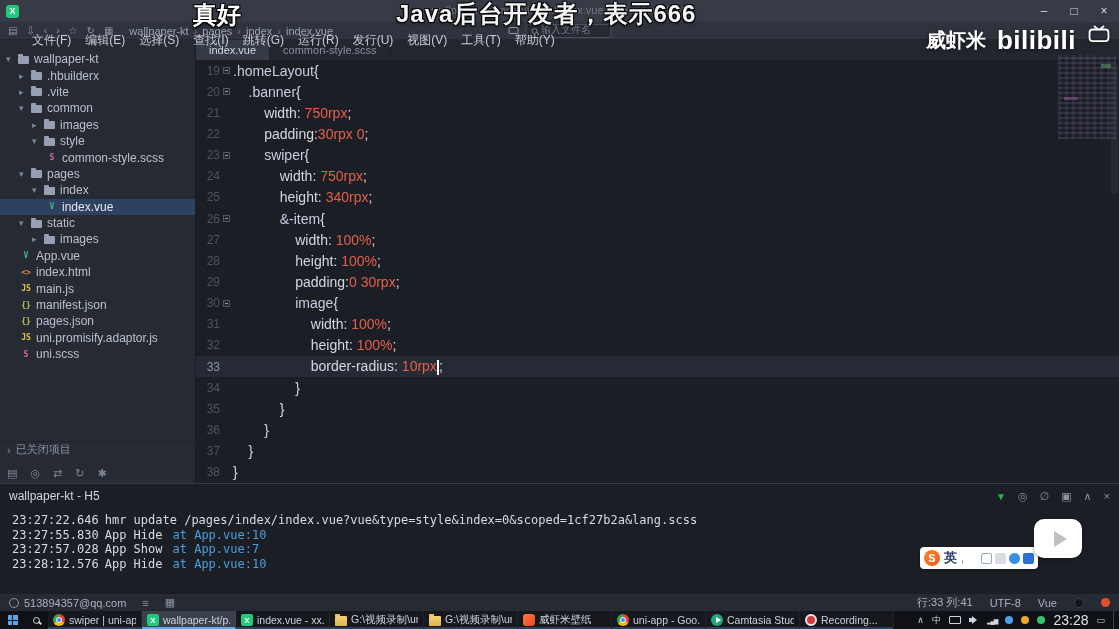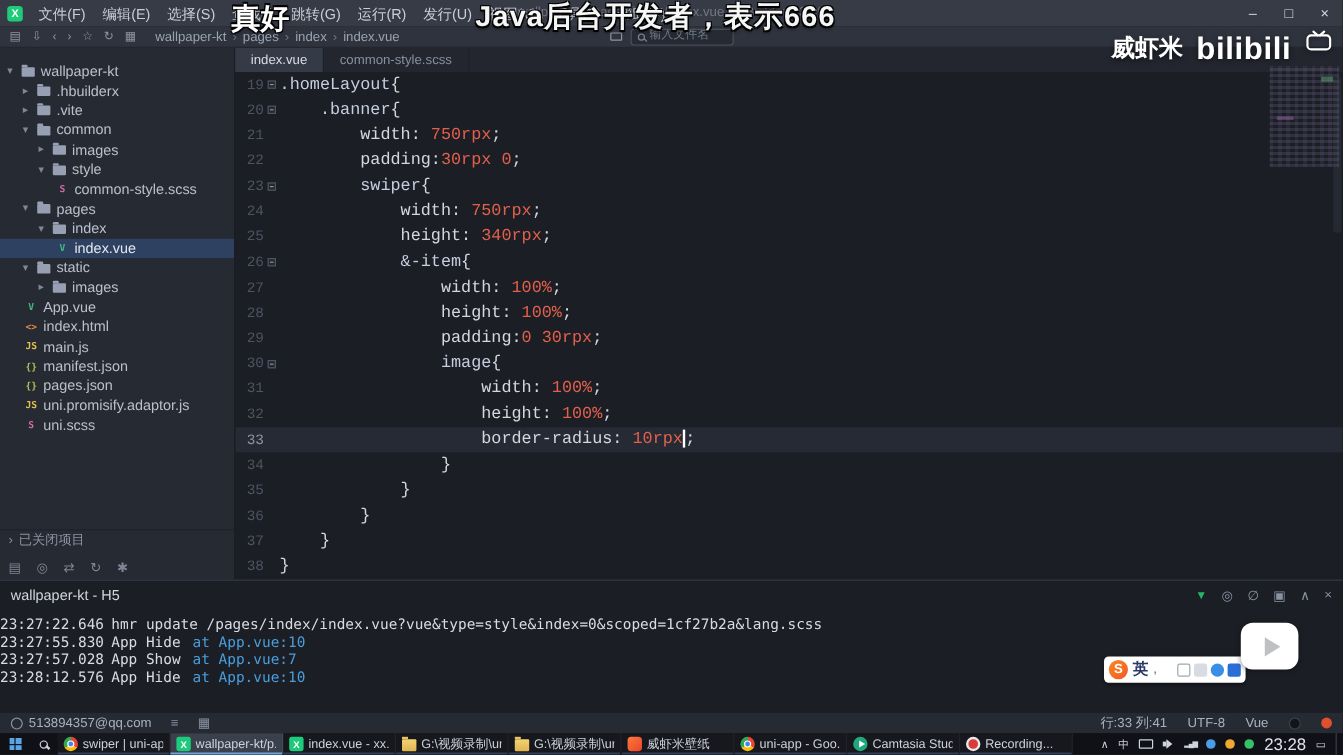--- a/index.html
+++ b/index.html
@@ -6,21 +6,21 @@
   html,body { width:1119px; height:629px; background:#1b1e25; overflow:hidden; }
   body { font-family:"Liberation Sans","DejaVu Sans",sans-serif; }
   .stage { position:relative; width:1119px; height:629px; background:#1b1e25; overflow:hidden; }
 
   
   .menubar { position:absolute; top:0; left:0; right:0; height:22px; background:#373b45;
              display:flex; align-items:center; color:#c9cdd6; font-size:12px; z-index:6; }
   .app-logo { width:13px; height:13px; margin:0 6px; background:#1ecb7a; border-radius:3px;
               color:#fff; font-size:9px; font-weight:700; display:flex; align-items:center; justify-content:center; }
   .menu-items { display:flex; height:100%; z-index:2; }
-  .menu-item { padding:12px 7px; display:flex; align-items:center; white-space:nowrap; }
+  .menu-item { padding:12px 7px; display:flex; align-items:center; white-space:nowrap;margin-top:28px; }
   .win-title { position:absolute; left:200px; right:200px; top:4px; text-align:center;
                color:rgba(185,190,200,.45); font-size:11px; z-index:1; pointer-events:none;
                white-space:nowrap; overflow:hidden; }
   .win-controls { margin-left:auto; display:flex; height:100%; z-index:2; }
   .win-btn { width:30px; display:flex; align-items:center; justify-content:center; color:#d6dae0; font-size:12px; }
 
   
   .toolbar { position:absolute; top:22px; left:0; right:0; height:18px; background:#2f333d;
              border-bottom:1px solid #23262e; display:flex; align-items:center; font-size:11px; color:#98a0ae; z-index:5; }
   .tb-icons { display:flex; gap:9px; padding:0 8px; align-items:center; }
@@ -62,21 +62,21 @@
 
   
   .tabbar { position:absolute; top:40px; left:196px; right:0; height:20px; background:#23262e;
             display:flex; z-index:4; }
   .tab { padding:0 13px; display:flex; align-items:center; font-size:11px; color:#87909e;
          border-right:1px solid #1d2028; white-space:nowrap; }
   .tab.active { background:#343a46; color:#d8dce3; }
 
   
   .editor { position:absolute; top:60px; left:196px; right:0; height:423px; background:#1b1e25;
-            font-family:Liberation Mono, monospace; font-size:14px; overflow:hidden; z-index:3; }
+            font-family:Liberation Sans, sans-serif; font-size:14px; overflow:hidden; z-index:3; }
   .cl { display:flex; align-items:center; height:21.15px; }
   .cl.current { background:#252a34; }
   .ln { width:24px; text-align:right; color:#4c5361; font-size:12px; flex:none; }
   .cl.current .ln { color:#8a93a4; }
   .fold { width:13px; flex:none; display:flex; justify-content:center; align-items:center; }
   .fold-box { width:7px; height:7px; border:1px solid #4e5560; background:#232730; position:relative; }
   .fold-box::after { content:""; position:absolute; left:1px; right:1px; top:2px; height:1px; background:#8a93a2; }
   .ct { white-space:pre; color:#d4d7dd; }
   .tok-sel { color:#c7cde0; }
   .tok-prop { color:#d4d7dd; }
@@ -85,21 +85,21 @@
   .cursor { display:inline-block; width:2px; height:15px; background:#ffffff; vertical-align:middle; }
   .vscroll { position:absolute; right:1px; top:4px; width:7px; height:130px; background:#2e333d;
              border-radius:3px; opacity:.55; }
 
   
   .console { position:absolute; top:483px; left:0; right:0; height:110px; background:#1b1e25;
              border-top:1px solid #343a46; z-index:4; }
   .console-header { height:24px; display:flex; align-items:center; padding:0 9px; font-size:12px; color:#d2d6dd; }
   .console-icons { margin-left:auto; display:flex; gap:12px; align-items:center; color:#8a93a2; font-size:11px; }
   .ci.green { color:#28b465; font-size:10px; }
-  .console-logs { padding:5px 0 0; font-family:"DejaVu Sans Mono","Liberation Mono",monospace;
+  .console-logs { padding:5px 12px 0; font-family:"DejaVu Sans Mono","Liberation Mono",monospace;
                   font-size:12px; color:#d8dbe0; line-height:14.6px; }
   .log-row { white-space:nowrap; }
   .log-msg { margin-left:6px; }
   .log-link { color:#4a9edb; margin-left:10px; }
 
   
   .statusbar { position:absolute; top:593px; left:0; right:0; height:18px; background:#262a33;
                border-top:1px solid #1a1d23; display:flex; align-items:center; padding:0 9px;
                font-size:11px; color:#aab1bd; z-index:5; }
   .acct-icon { width:10px; height:10px; border-radius:50%; border:1px solid #8a93a2; margin-right:5px; flex:none; }

